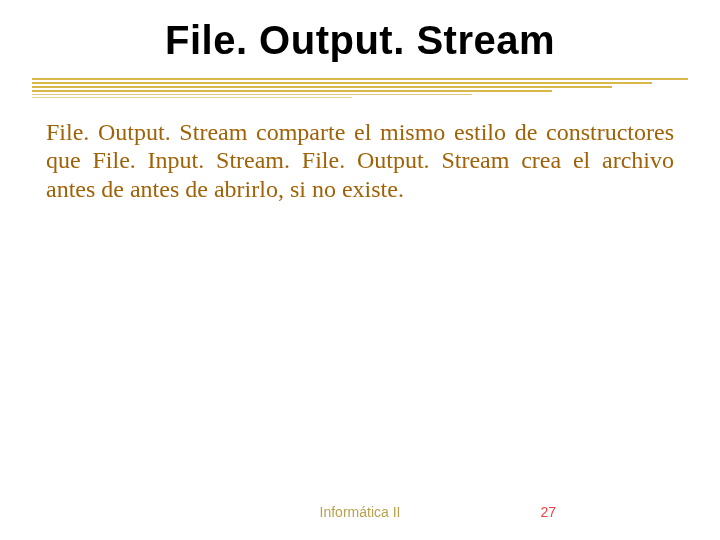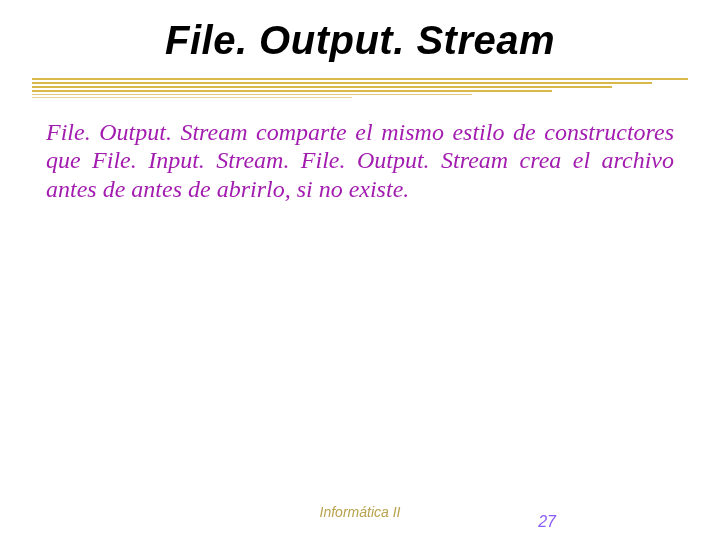--- a/index.html
+++ b/index.html
@@ -9,21 +9,20 @@
     height: 540px;
     background: #ffffff;
     font-family: "Times New Roman", Times, serif;
     overflow: hidden;
   }
   .slide {
     position: relative;
     width: 604px;
     height: 540px;
     box-sizing: border-box;
-    font-style: italic;
   }
   .title-block {
     position: absolute;
     top: 18px;
     left: 0;
     width: 720px;
     text-align: center;
   }
   .title {
     font-family: Arial, Helvetica, sans-serif;
@@ -49,46 +48,46 @@
   .stripe.s2 { top: 4px;  width: 620px; }
   .stripe.s3 { top: 8px;  width: 580px; }
   .stripe.s4 { top: 12px; width: 520px; }
   .stripe.s5 { top: 16px; width: 440px; height: 1px; background:#e3c97a;}
   .stripe.s6 { top: 19px; width: 320px; height: 1px; background:#ead597;}
   .body {
     position: absolute;
     top: 118px;
     left: 46px;
     width: 628px;
-    color: #a21caf;
+    color: #a16207;
     font-size: 24px;
     line-height: 1.18;
   }
   .para {
     margin: 0 0 22px 0;
     text-align: justify;
     text-justify: inter-word;
   }
   .footer-left {
     position: absolute;
     bottom: 20px;
     left: 0;
     width: 720px;
     text-align: center;
     font-family: Arial, Helvetica, sans-serif;
     font-size: 14px;
     color: #b9a24d;
   }
   .footer-right {
     position: absolute;
-    bottom: 9px;
+    bottom: 20px;
     right: 48px;
     font-family: Arial, Helvetica, sans-serif;
-    font-size: 16px;
-    color: #8b5cf6;
+    font-size: 14px;
+    color: #ef4444;
   }
 </style>
 </head>
 <body>
 
 <div class="slide">
 
   <div class="title-block">
     <div class="title">File. Output. Stream</div>
   </div>

